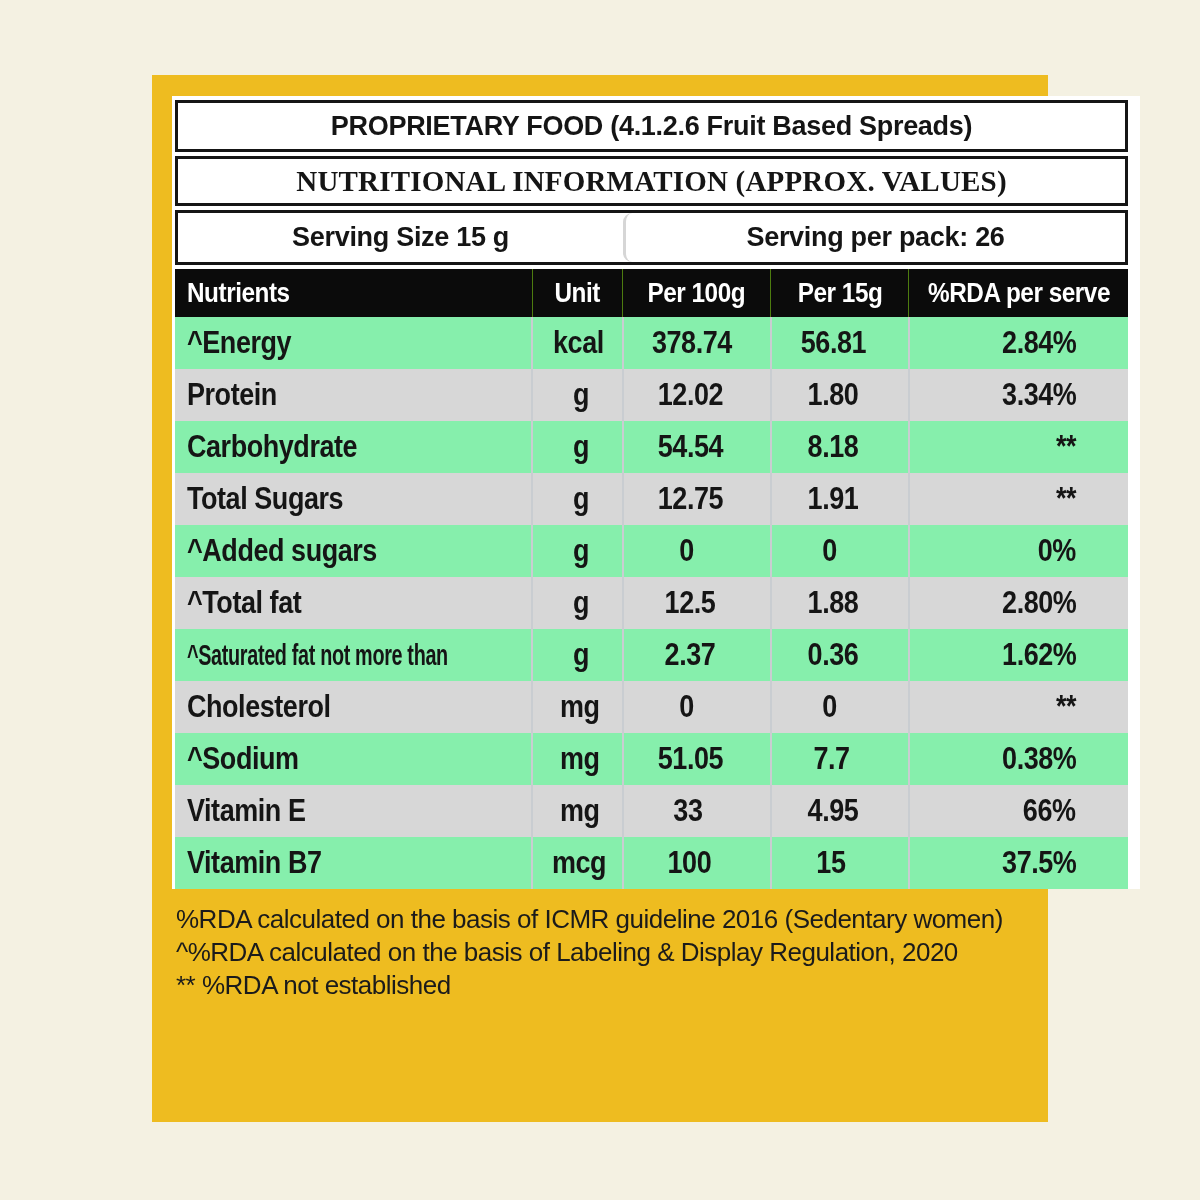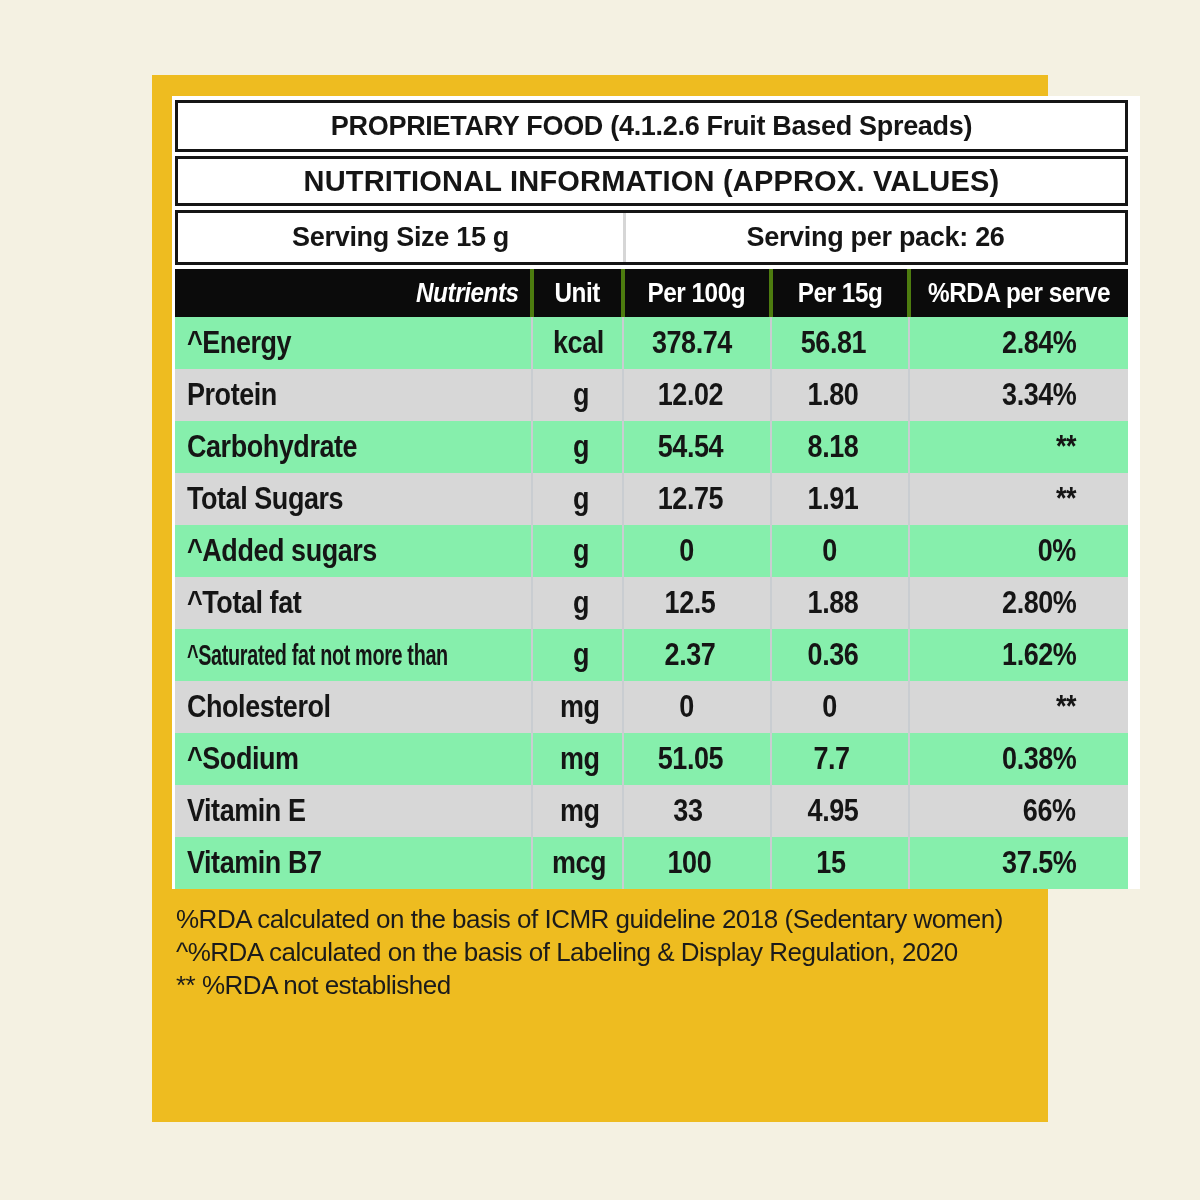--- a/index.html
+++ b/index.html
@@ -32,44 +32,44 @@
   }
   .hdr-box{
     border:3px solid var(--ink);
     background:#fff;
     display:flex;align-items:center;justify-content:center;
     font-weight:bold;
     margin-bottom:4px;
     letter-spacing:-0.3px;
   }
   .hdr-box.title{height:52px;font-size:27px;}
-  .hdr-box.subtitle{height:50px;font-size:29px;letter-spacing:0.2px;}
+  .hdr-box.subtitle{height:50px;font-size:29px;letter-spacing:0.2px;font-family:Liberation Serif, serif;}
   .serving-row{height:55px;display:flex;align-items:stretch;padding:0;}
   .serving-cell{
     display:flex;align-items:center;justify-content:center;
-    font-weight:bold;font-size:27px;
+    font-weight:bold;font-size:27px;border-radius:9px;
   }
   .serving-cell.left{width:47%;}
   .serving-cell.right{width:53%;border-left:3px solid #d6d6d6;}
   table.nutrients{
     width:100%;
     border-collapse:collapse;
     table-layout:fixed;
   }
   table.nutrients thead tr{
     background:var(--headblack);
     color:#fff;
     height:48px;
   }
   table.nutrients th{
     font-size:27px;font-weight:bold;text-align:center;
     overflow:hidden;white-space:nowrap;
   }
-  table.nutrients th.c-name{text-align:right;padding-left:12px;font-style:italic;}
-  table.nutrients th + th{border-left:4px solid #4d7c0f;}
+  table.nutrients th.c-name{text-align:left;padding-left:12px;}
+  table.nutrients th + th{border-left:1px solid #4d7c0f;}
   table.nutrients tbody tr{height:52px;background:#86efac;}
   table.nutrients tbody tr:nth-child(even){background:var(--rowgray);}
   table.nutrients td{
     font-size:31px;font-weight:bold;
     overflow:hidden;white-space:nowrap;
     vertical-align:middle;
   }
   table.nutrients td + td{border-left:2px solid var(--grid);}
   td.c-name{text-align:left;padding-left:12px;}
   td.c-unit{text-align:center;padding-left:10px;}
@@ -206,18 +206,18 @@
             <td class="c-unit"><span class="cond">mcg</span></td>
             <td class="c-100"><span class="cond num">100</span></td>
             <td class="c-15"><span class="cond num">15</span></td>
             <td class="c-rda"><span class="cond num">37.5%</span></td>
           </tr>
         </tbody>
       </table>
     </div>
 
     <div class="footnotes">
-      <div class="fn">%RDA calculated on the basis of ICMR guideline 2018 (Sedentary women)</div>
+      <div class="fn">%RDA calculated on the basis of ICMR guideline 2016 (Sedentary women)</div>
       <div class="fn">^%RDA  calculated on the basis of Labeling &amp; Display Regulation, 2020</div>
       <div class="fn">** %RDA not established</div>
     </div>
   </div>
 </div>
 
 </body></html>

